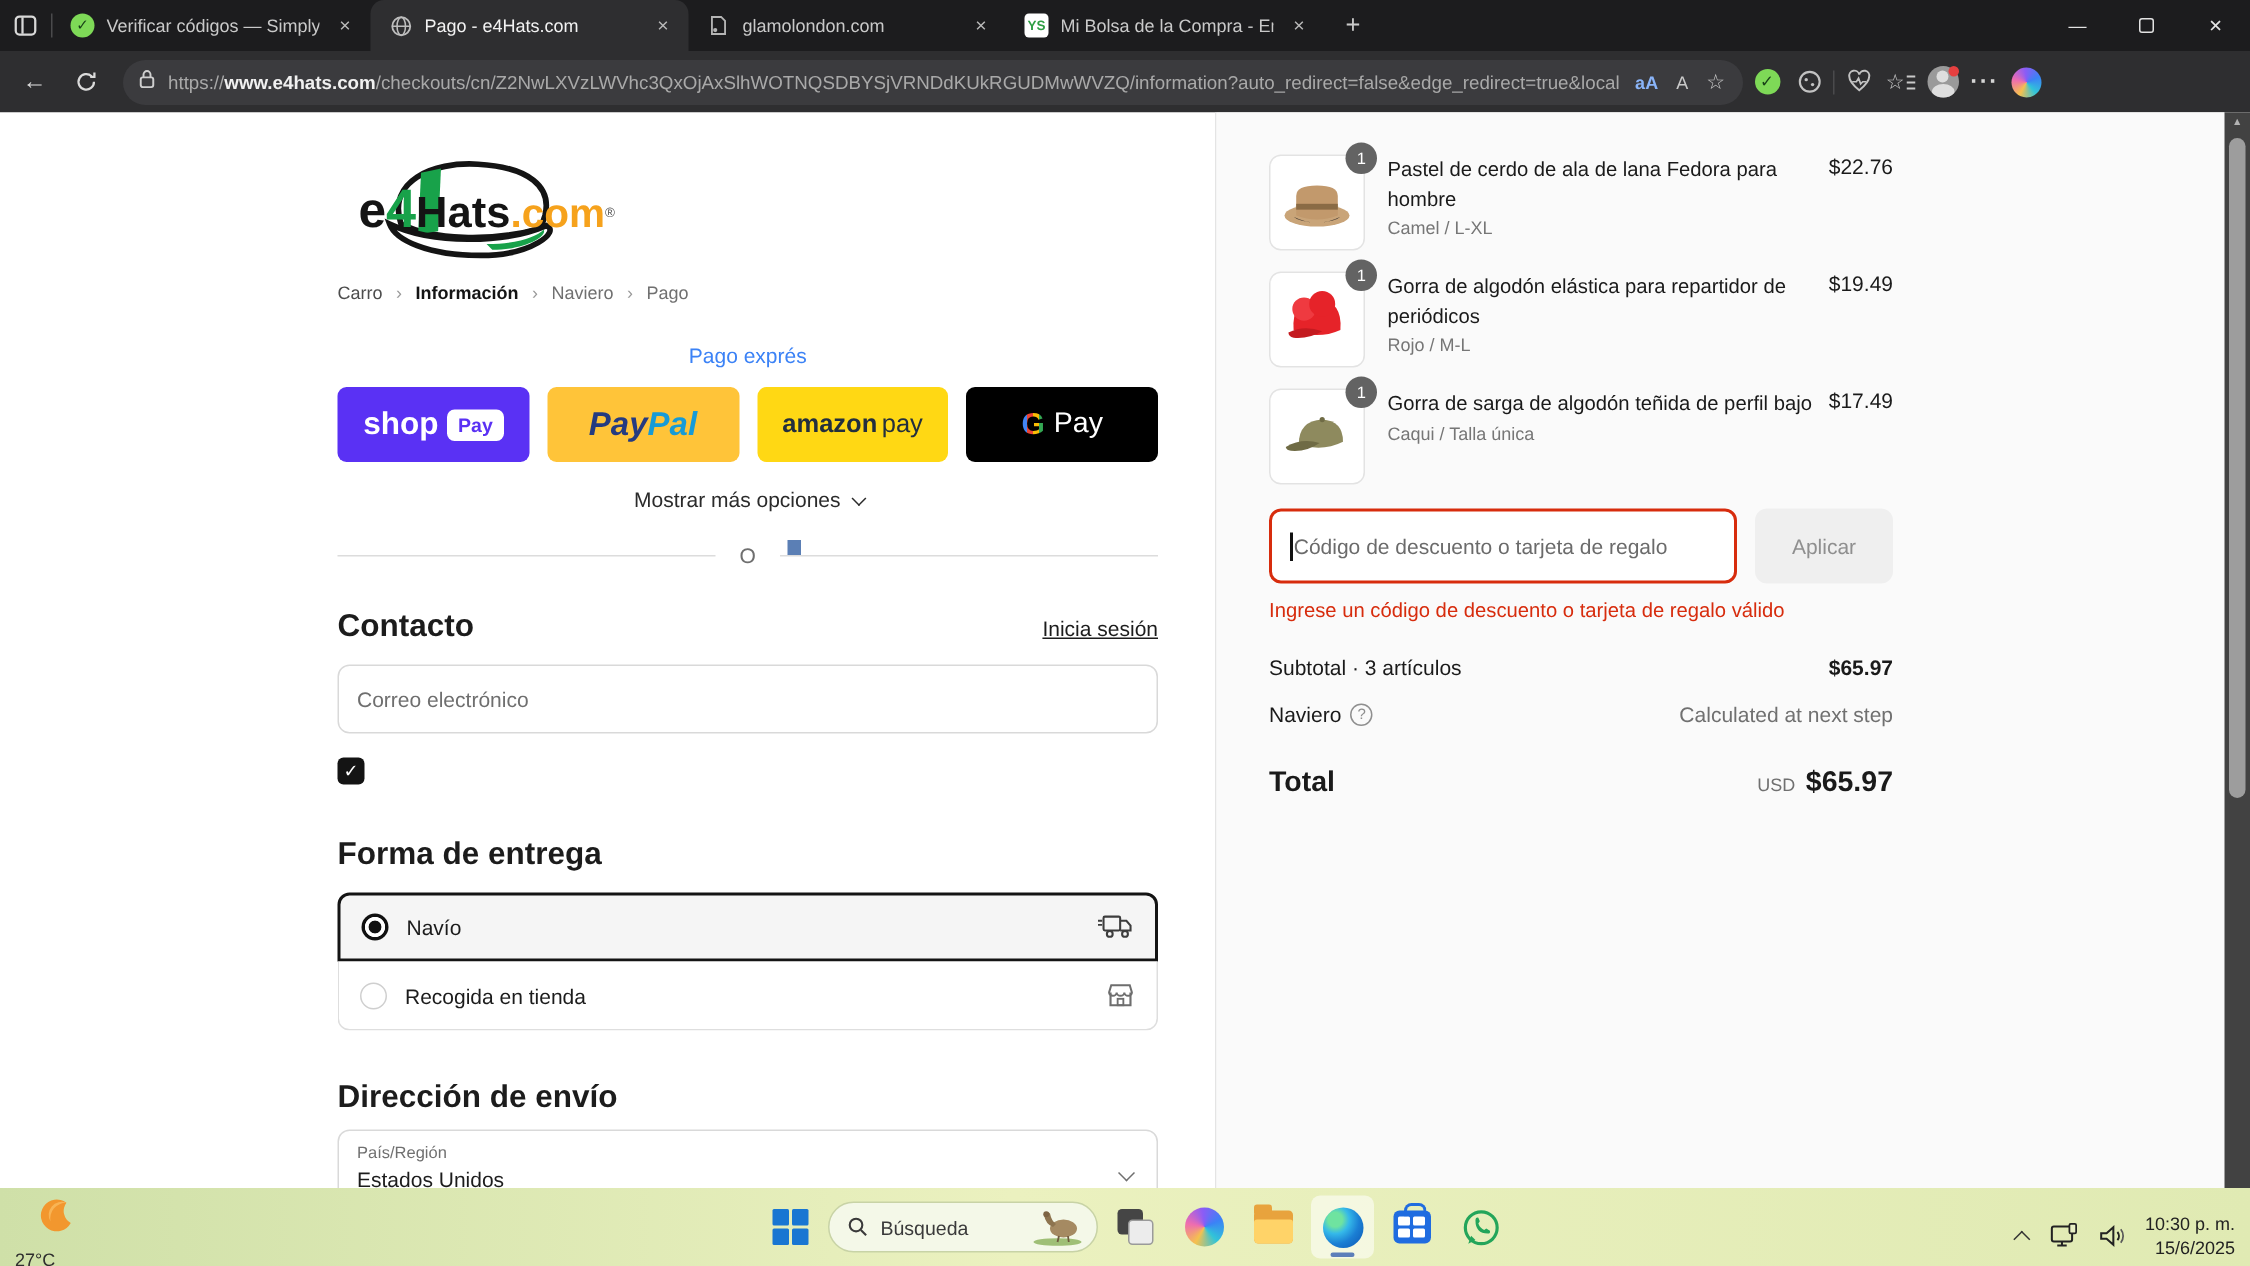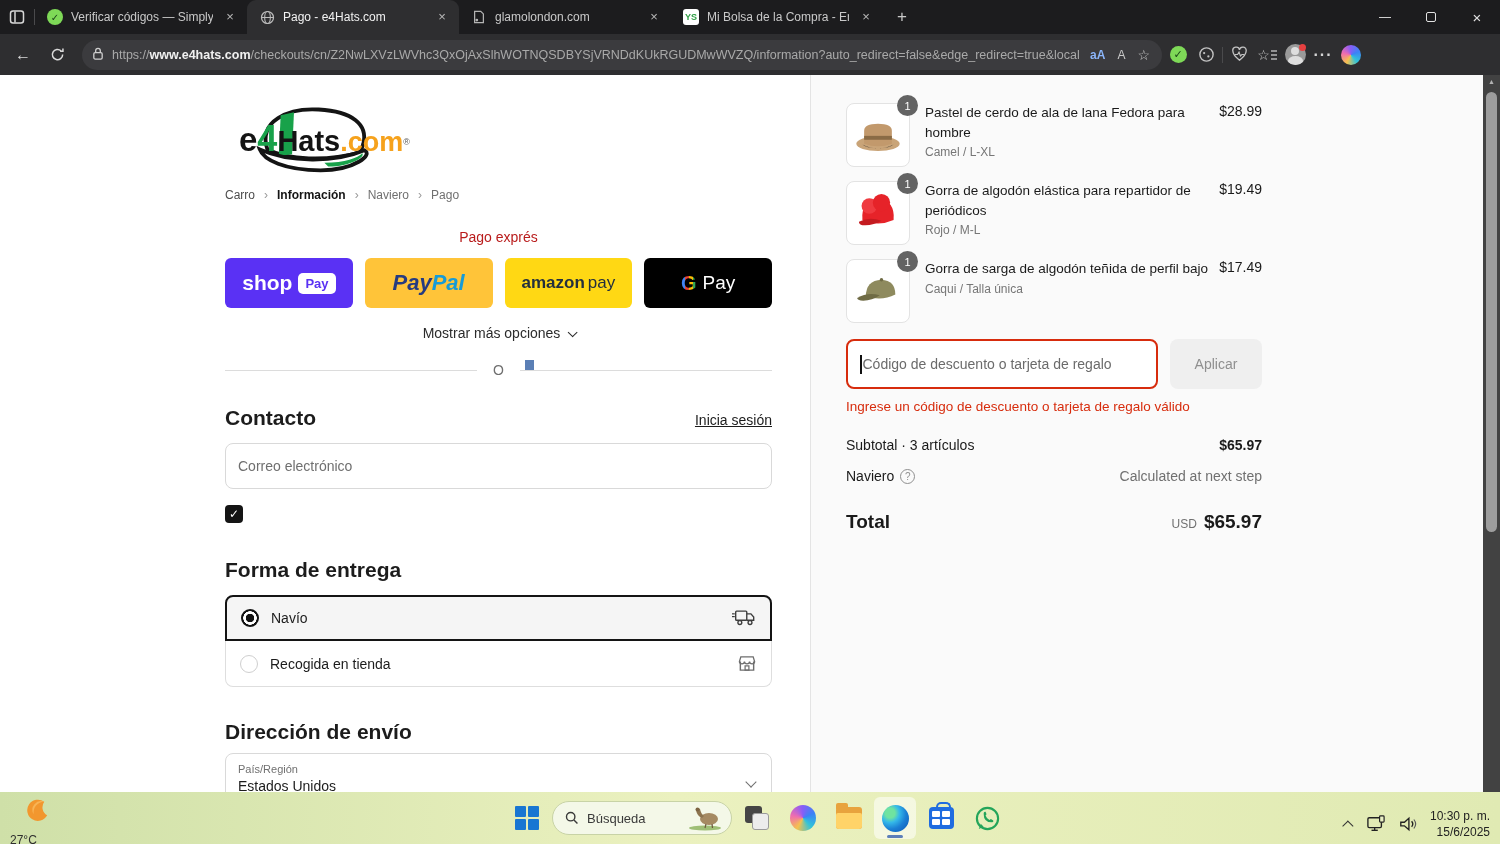--- a/index.html
+++ b/index.html
@@ -58,21 +58,21 @@
   .lg-4 { font-size:36px; font-weight:bold; color:#18a24a; }
   .lg-hats { font-size:29px; font-weight:bold; color:#141414; }
   .lg-com { font-size:27px; font-weight:bold; color:#f6a21c; }
   .lg-r { font-size:9px; color:#555; vertical-align:super; }
 
   .breadcrumb { margin-top:14px; font-size:12px; color:#4d4d4d; display:flex; gap:9px; align-items:center; }
   .bc-sep { color:#9a9a9a; font-size:12px; }
   .bc-current { font-weight:bold; color:#141414; }
   .bc-dim { color:#707070; }
 
-  .express-title { margin-top:27px; text-align:center; font-size:14px; color:#b91c1c; }
+  .express-title { margin-top:27px; text-align:center; font-size:14px; color:#3b82f6; }
   .express-row { margin-top:13px; display:flex; gap:12px; }
   .xbtn { flex:1; height:50px; border-radius:6px; display:flex; align-items:center; justify-content:center; border:none; }
   .xbtn.shop { background:#5a31f4; color:#fff; font-size:21px; font-weight:bold; gap:6px; }
   .shop-badge { background:#fff; color:#5a31f4; font-size:13px; font-weight:bold; border-radius:5px; padding:3px 7px; }
   .xbtn.paypal { background:#ffc439; font-size:22px; font-weight:bold; font-style:italic; }
   .pp-a { color:#253b80; } .pp-b { color:#179bd7; }
   .xbtn.amazon { background:#ffd814; color:#232f3e; font-size:17px; }
   .amz-a { font-weight:bold; } .amz-b { margin-left:3px; }
   .xbtn.gpay { background:#000; color:#fff; font-size:19px; gap:6px; }
   .g-multi { font-weight:bold; font-size:20px;
@@ -427,21 +427,21 @@
               <path d="M14 40 L14 25 Q14 17 30 17 Q46 17 46 25 L46 40 Q30 46 14 40 Z" fill="#c2996c"></path>
               <rect x="14" y="31" width="32" height="4.5" fill="#8a6b45"></rect>
               <path d="M12 41 Q30 50 48 41 Q44 45 30 45.5 Q16 45 12 41 Z" fill="#4a4038"></path>
             </svg>
             <span class="qty-badge">1</span>
           </div>
           <div class="item-info">
             <div class="item-name">Pastel de cerdo de ala de lana Fedora para hombre</div>
             <div class="item-variant">Camel / L-XL</div>
           </div>
-          <div class="item-price">$28.99</div>
+          <div class="item-price">$22.76</div>
         </div>
 
         <div class="item-row">
           <div class="thumb">
             <svg width="52" height="52" viewBox="0 0 60 60">
               <path d="M12 38 Q10 16 30 13 Q50 16 48 38 Q30 46 12 38 Z" fill="#e62329"></path>
               <circle cx="20" cy="22" r="9" fill="#ef3a40"></circle>
               <circle cx="34" cy="18" r="10" fill="#e62329"></circle>
               <path d="M8 40 Q20 34 34 39 Q24 45 12 44 Q8 43 8 40 Z" fill="#c41b20"></path>
             </svg>

